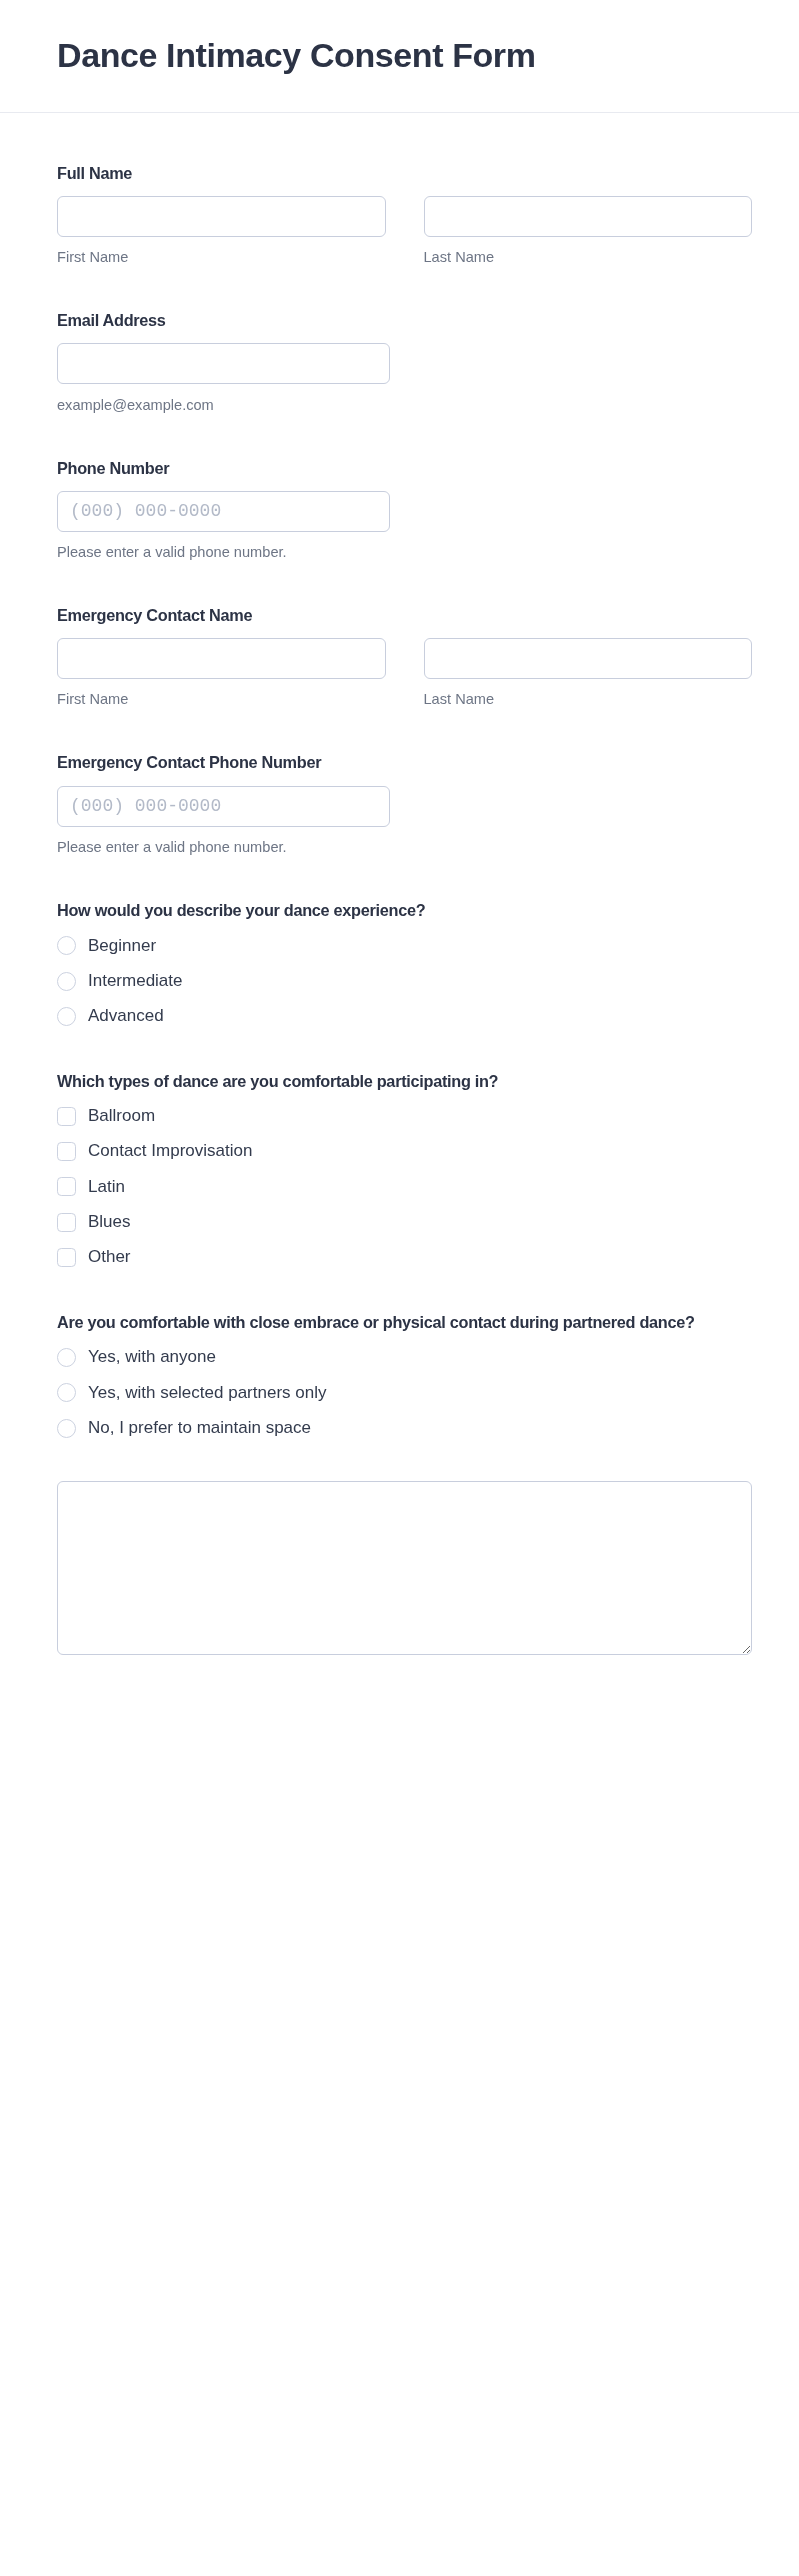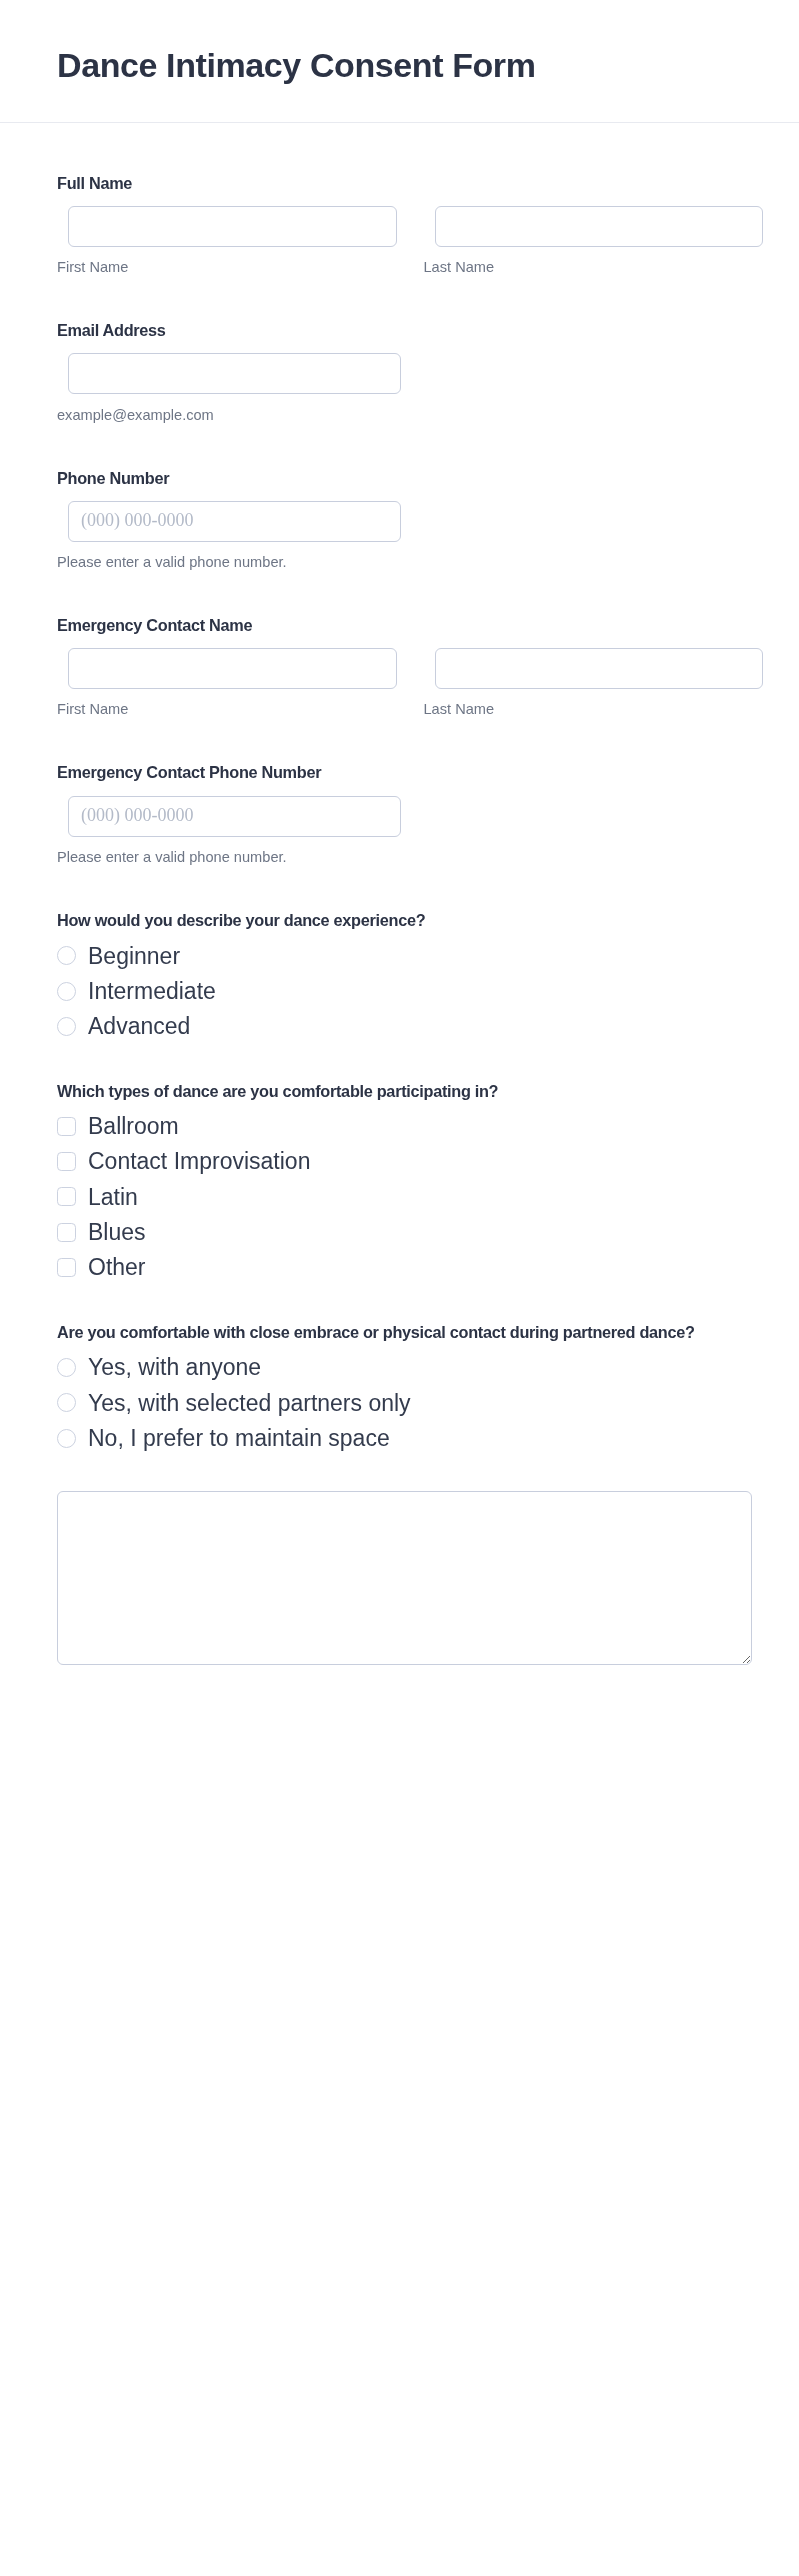--- a/index.html
+++ b/index.html
@@ -8,21 +8,21 @@
     background: #ffffff;
   }
   body {
     width: 799px;
     height: 2576px;
     overflow: hidden;
     font-family: "Liberation Sans", "DejaVu Sans", sans-serif;
     color: #2c3345;
   }
   header.form-header {
-    padding: 45px 17px 0 57px;
+    padding: 35px 17px 0 57px;
   }
   h1.title {
     margin: 0;
     font-size: 34px;
     line-height: 41px;
     font-weight: 700;
     letter-spacing: -0.4px;
     color: #2c3345;
   }
   p.subtitle {
@@ -63,26 +63,25 @@
     flex: 1 1 0;
     min-width: 0;
   }
   .tinput {
     box-sizing: border-box;
     height: 41px;
     border: 0.9px solid #c8cedd;
     border-radius: 6px;
     background: #ffffff;
     padding: 0 12px;
-    font-family: Liberation Serif, serif;
+    font-family: Liberation Mono, monospace;
     font-size: 17px;
     color: #b91c1c;
     outline: none;
     display: block;
-    margin-left: 11px;
   }
   .tinput::placeholder {
     color: #b3bac8;
     font-size: 18px;
   }
   .w-full-col { width: 100%; }
   .w-half { width: 333px; }
   .sublabel {
     margin-top: 11.2px;
     font-size: 14.6px;
@@ -107,21 +106,21 @@
     margin: 0 12px 0 0;
     border: 1.7px solid #ccd2e0;
     background: #ffffff;
     flex: none;
     box-sizing: border-box;
     outline: none;
   }
   input.radio { border-radius: 50%; }
   input.checkbox { border-radius: 4.3px; }
   .opt-label {
-    font-size: 23px;
+    font-size: 17px;
     line-height: 20.6px;
     color: #333b4d;
   }
   textarea.tarea {
     box-sizing: border-box;
     display: block;
     width: 695px;
     height: 174px;
     border: 0.9px solid #c8cedd;
     border-radius: 6px;

